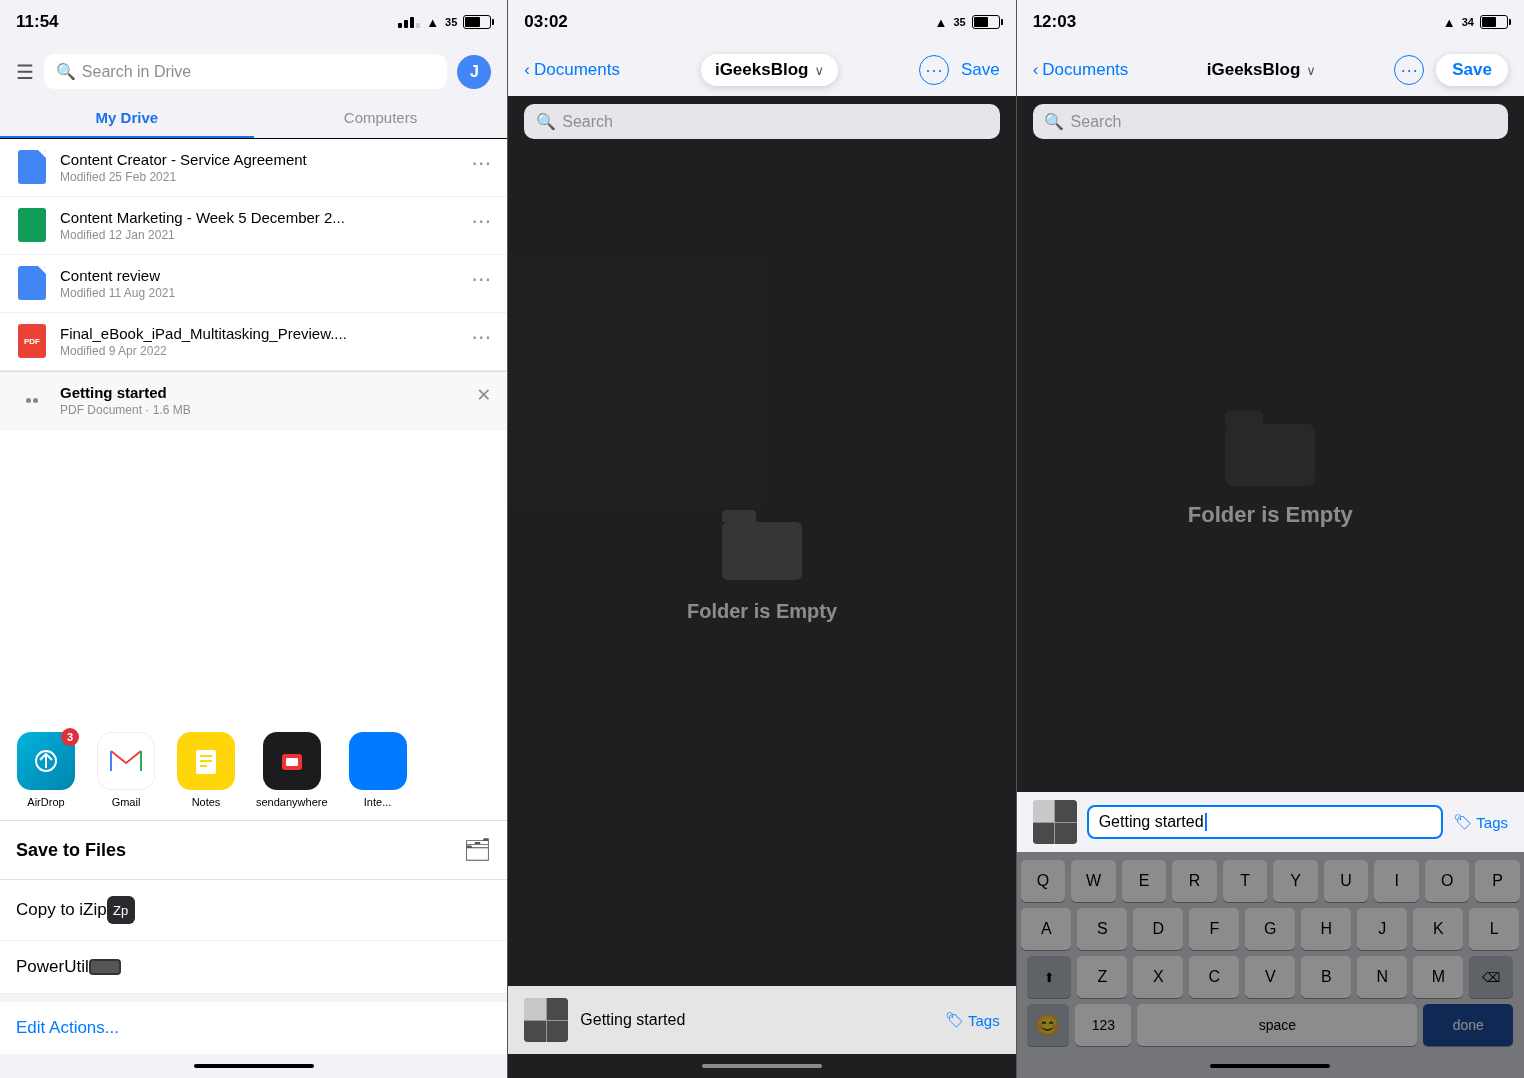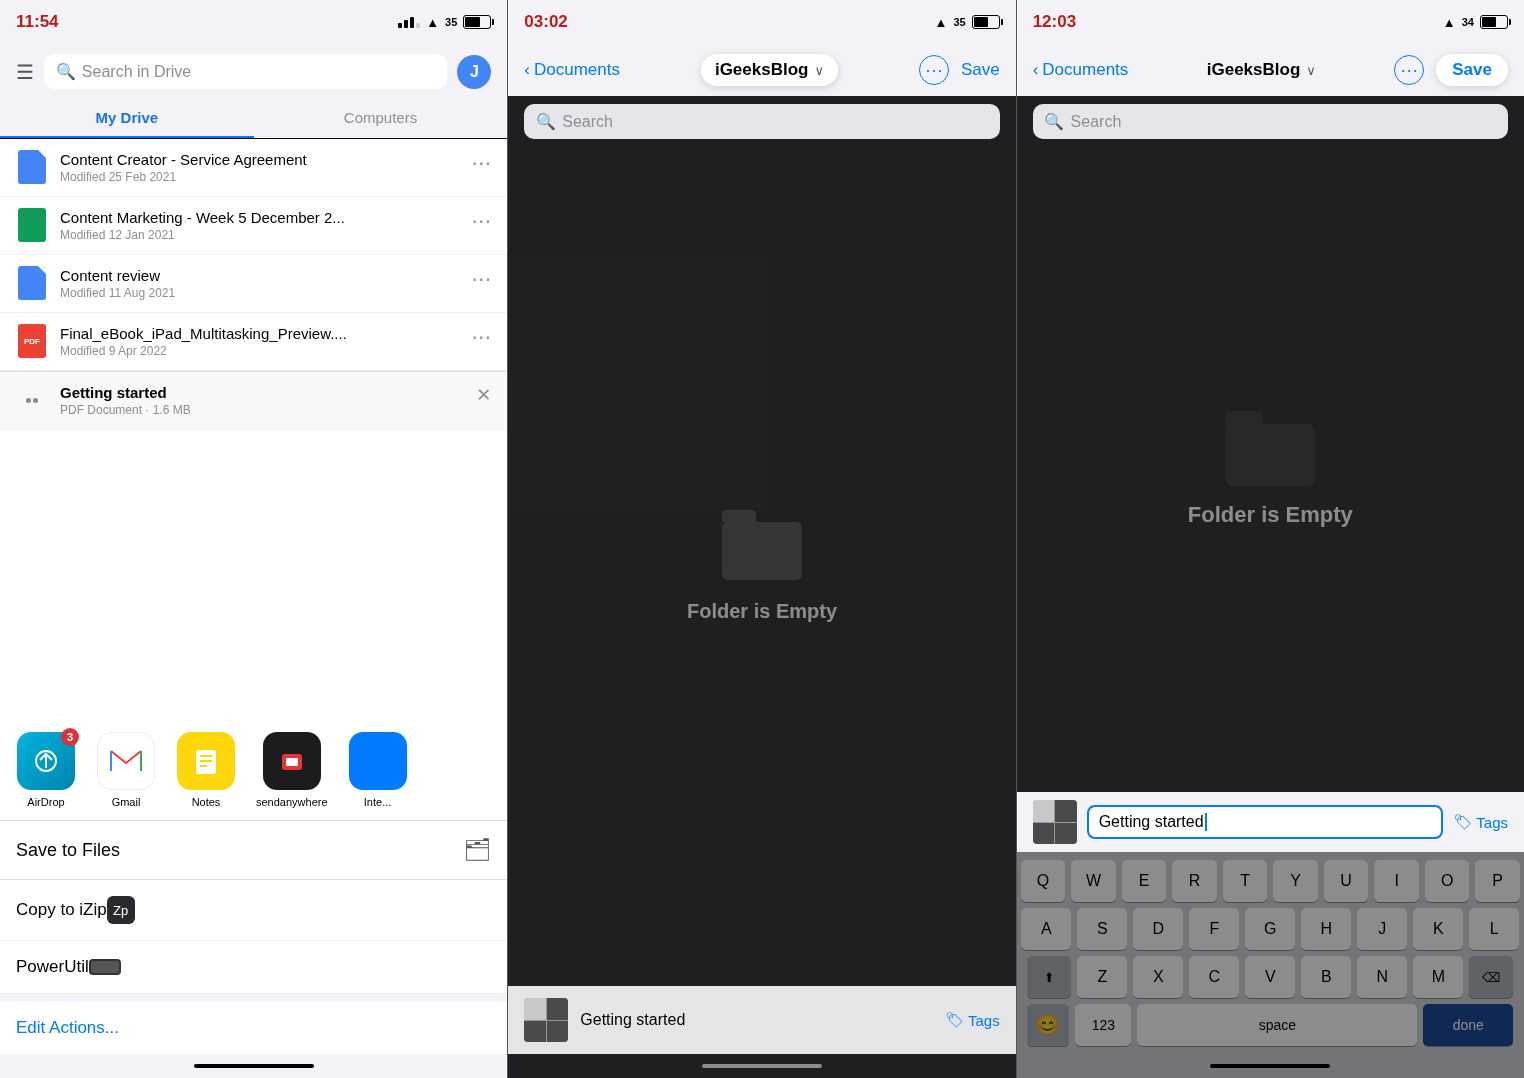--- a/index.html
+++ b/index.html
@@ -38,21 +38,21 @@
       justify-content: space-between;
       align-items: center;
       padding: 8px 16px;
       background: #f2f2f7;
       height: 44px;
       flex-shrink: 0;
     }
     .status-time {
       font-size: 17px;
       font-weight: 600;
-      color: #b91c1c;
+      color: #000000;
     }
     .status-icons {
       display: flex;
       align-items: center;
       gap: 6px;
     }
     .signal-dots {
       display: flex; gap: 2px; align-items: flex-end;
     }
     .signal-dot {
@@ -256,21 +256,21 @@
       margin-top: 8px;
       padding: 16px;
       display: flex;
       align-items: center;
       justify-content: space-between;
       border-bottom: 1px solid #e0e0e0;
     }
     .save-files-label {
       font-size: 18px;
       color: #000;
-      font-weight: 400;
+      font-weight: 700;
     }
     .folder-icon-outline {
       font-size: 22px;
       color: #555;
     }
 
     .share-action-item {
       background: #fff;
       padding: 16px;
       display: flex;

